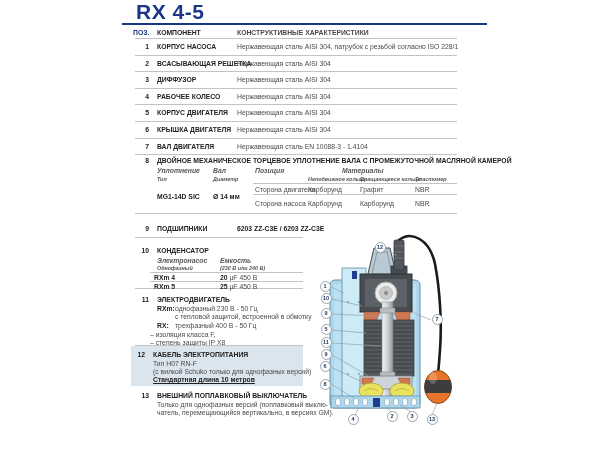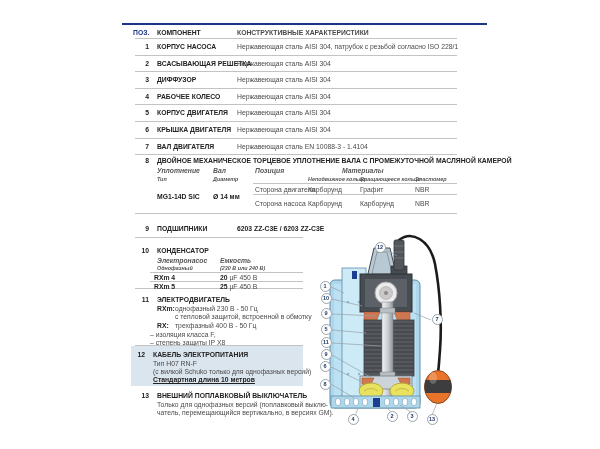--- a/index.html
+++ b/index.html
@@ -45,20 +45,21 @@
     background:#fdfdfd; border:1px solid #9aa5ad; box-sizing:border-box;
     font-size:5.5px; font-weight:bold; color:#203a66;
     display:flex; align-items:center; justify-content:center;
   }
 </style>
 </head>
 <body>
 
 <div class="page">
 
+  <div class="title">RX 4-5</div>
   <div class="rule"></div>
 
   <div class="spec">
 
     <div class="thead">
       <span class="pos">ПОЗ.</span>
       <span class="comp">КОМПОНЕНТ</span>
       <span class="chars">КОНСТРУКТИВНЫЕ ХАРАКТЕРИСТИКИ</span>
     </div>
 

